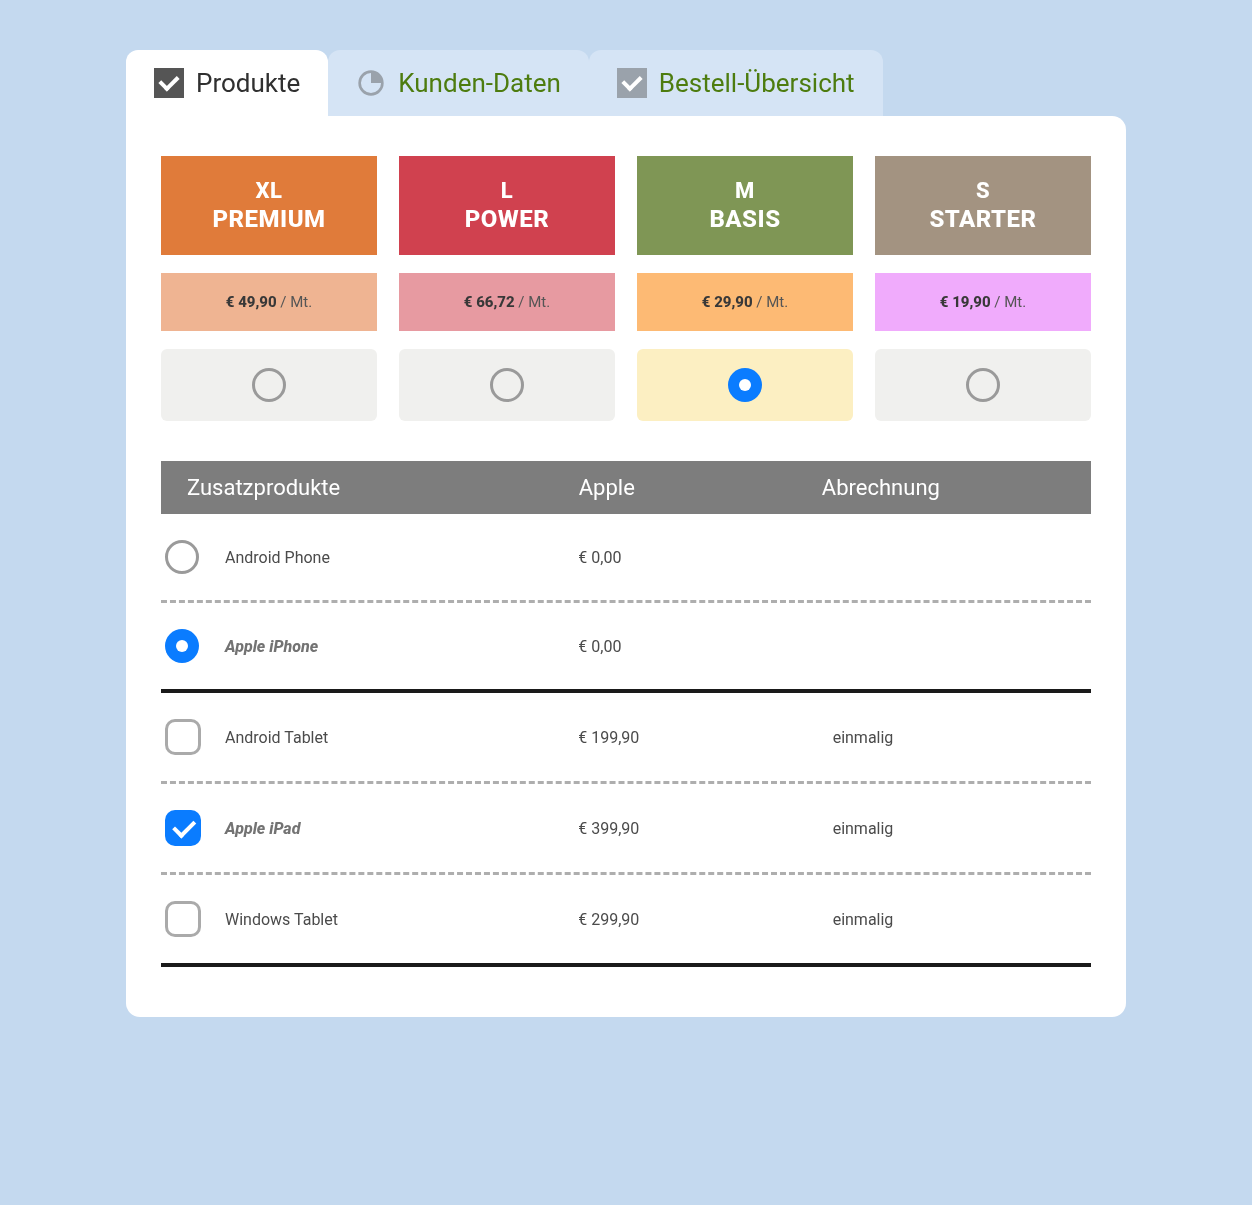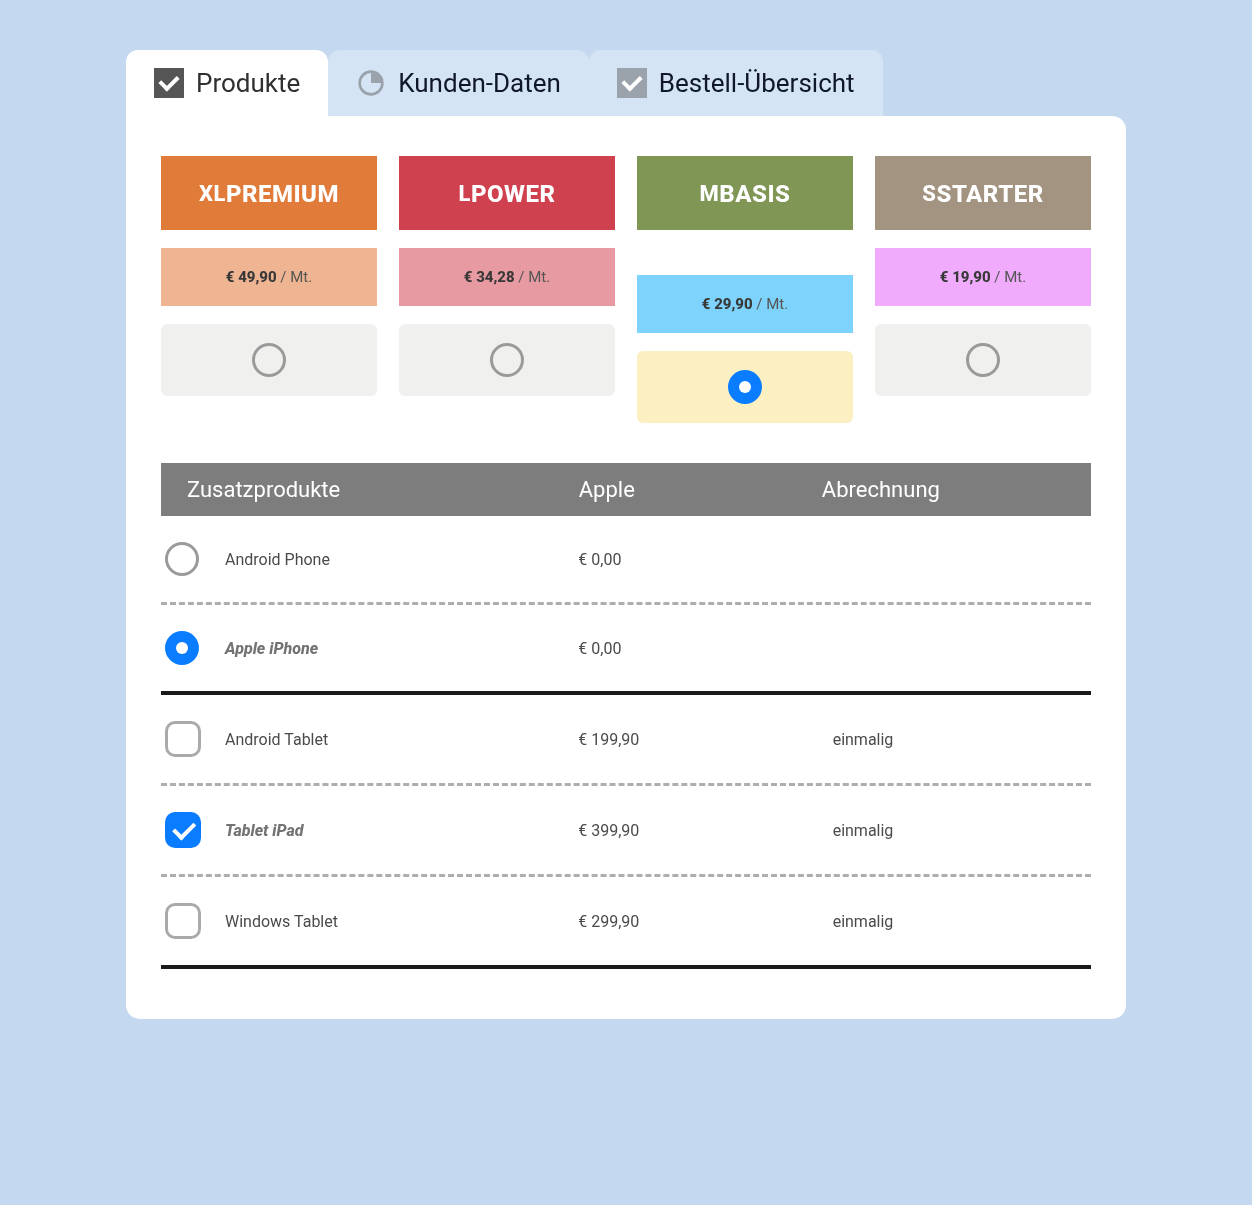--- a/index.html
+++ b/index.html
@@ -8,21 +8,21 @@
   font-family: -apple-system, BlinkMacSystemFont, "Segoe UI", Roboto, Helvetica, Arial, sans-serif;
   padding: 50px;
 }
 .container { max-width: 1000px; margin: 0 auto; }
 .tabs { display: flex; }
 .tab {
   display: flex; align-items: center; gap: 12px;
   padding: 18px 28px;
   border-radius: 12px 12px 0 0;
   font-size: 26px;
-  color: #0f172a;
+  color: #4d7c0f;
   background: #d5e4f5;
   cursor: pointer;
 }
 .tab.active { background: #fff; color: #303030; }
 .tab-icon { width: 30px; height: 30px; display: inline-flex; align-items: center; justify-content: center; }
 .tab-icon.check-box {
   width: 30px; height: 30px; background: #9aa2ab; position: relative;
 }
 .tab.active .tab-icon.check-box { background: #555; }
 .tab-icon.check-box::after {
@@ -30,21 +30,21 @@
   width: 8px; height: 14px; border: solid #fff; border-width: 0 4px 4px 0;
   transform: rotate(45deg);
 }
 .tab.active .tab-icon.check-box::after { border-color: #fff; }
 .panel {
   background: #fff; padding: 40px 35px 50px; border-radius: 0 14px 14px 14px;
 }
 .plans { display: flex; gap: 22px; margin-bottom: 40px; }
 .plan { flex: 1; display: flex; flex-direction: column; gap: 18px; }
 .plan-header {
-  display: flex; align-items: center; justify-content: center;
+  display: flex; flex-direction: column; align-items: center; justify-content: center;
   padding: 22px 8px; color: #fff; font-weight: 800; font-size: 22px; letter-spacing: 0.5px; text-align: center;
 }
 .plan-header .line1 { font-size: 22px; }
 .plan-header .line2 { font-size: 24px; margin-top: 2px; }
 .plan-price {
   padding: 20px 8px; font-size: 15px; color: #383838; text-align: center;
 }
 .plan-price strong { font-weight: 800; }
 .plan-price .per { color: #555; }
 .plan-select {
@@ -129,31 +129,31 @@
           <div class="plan-price" style="background: rgb(239, 180, 146);"><strong>€ 49,90</strong><span class="per"> / Mt.</span></div>
           <div class="plan-select">
             <div class="radio-outline"></div>
           </div>
         </div>
         <div class="plan">
           <div class="plan-header" style="background: rgb(208, 65, 79);">
             <div class="line1">L</div>
             <div class="line2">POWER</div>
           </div>
-          <div class="plan-price" style="background: rgb(231, 154, 161);"><strong>€ 34,28</strong><span class="per"> / Mt.</span></div>
+          <div class="plan-price" style="background: rgb(231, 154, 161);"><strong>€ 66,72</strong><span class="per"> / Mt.</span></div>
           <div class="plan-select">
             <div class="radio-outline"></div>
           </div>
         </div>
         <div class="plan">
           <div class="plan-header" style="background: rgb(127, 150, 85);">
             <div class="line1">M</div>
             <div class="line2">BASIS</div>
           </div>
-          <div class="plan-price" style="background: #7dd3fc; margin-top: 27px;"><strong>€ 29,90</strong><span class="per"> / Mt.</span></div>
+          <div class="plan-price" style="background: #fdba74;"><strong>€ 29,90</strong><span class="per"> / Mt.</span></div>
           <div class="plan-select selected">
             <div class="radio-selected"></div>
           </div>
         </div>
         <div class="plan">
           <div class="plan-header" style="background: rgb(163, 147, 129);">
             <div class="line1">S</div>
             <div class="line2">STARTER</div>
           </div>
           <div class="plan-price" style="background: #f0abfc;"><strong>€ 19,90</strong><span class="per"> / Mt.</span></div>
@@ -194,21 +194,21 @@
           </div>
           <div class="name">Android Tablet</div>
           <div class="cost">€ 199,90</div>
           <div class="billing">einmalig</div>
         </div>
         <hr class="divider-dashed">
         <div class="addon-row selected">
           <div class="selector">
             <div class="checkbox-selected"></div>
           </div>
-          <div class="name">Tablet iPad</div>
+          <div class="name">Apple iPad</div>
           <div class="cost">€ 399,90</div>
           <div class="billing">einmalig</div>
         </div>
         <hr class="divider-dashed">
         <div class="addon-row">
           <div class="selector">
             <div class="checkbox-outline"></div>
           </div>
           <div class="name">Windows Tablet</div>
           <div class="cost">€ 299,90</div>

